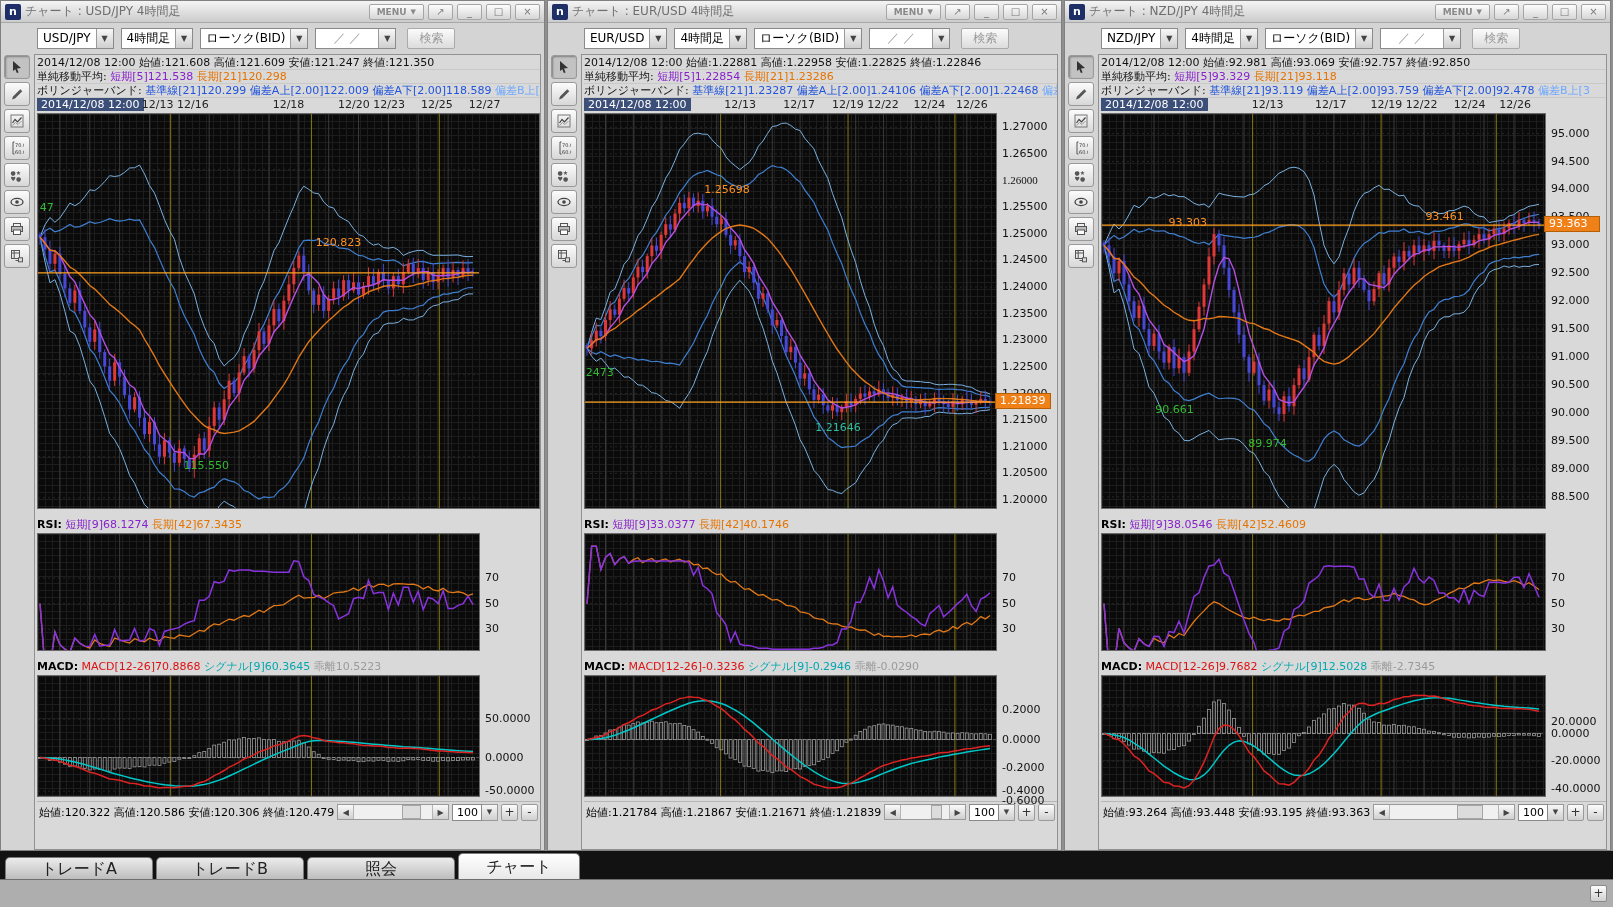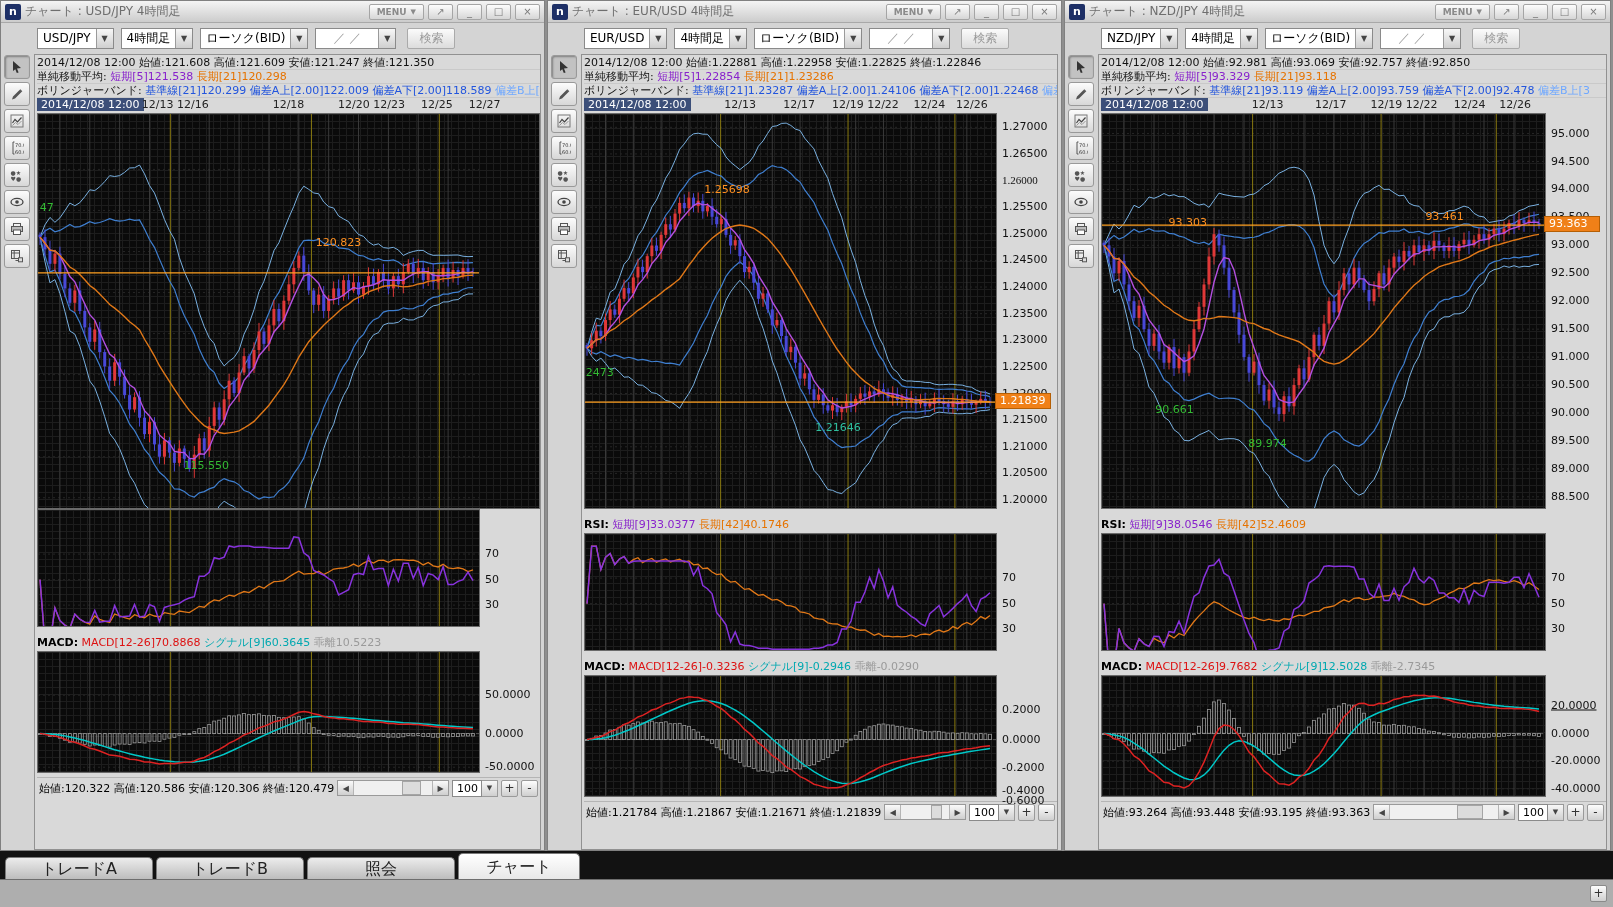--- a/index.html
+++ b/index.html
@@ -413,20 +413,25 @@
                 <line x1="435" y1="153.78789473425712" x2="435" y2="162.87031944413084" stroke="#4848d8" stroke-width="1"></line>
                 <rect x="433.5" y="158.01041666666652" width="3" height="1" fill="#4848d8"></rect>
                 <polyline points="2,123.12500000000007 6.977011494252873,129.2812500000003 11.954022988505747,136.12152777777828 16.93103448275862,136.9765625000003 21.908045977011493,141.5937499999996 26.885057471264368,151.8541666666663 31.862068965517242,162.52499999999924 36.839080459770116,167.8604166666669 41.81609195402299,179.35208333333364 46.793103448275865,190.0229166666666 51.770114942528735,200.69375000000014 56.747126436781606,206.02916666666664 61.724137931034484,218.3416666666665 66.70114942528735,229.42291666666694 71.67816091954023,240.09374999999991 76.65517241379311,244.19791666666754 81.63218390804597,253.63749999999985 86.60919540229885,262.2562500000002 91.58620689655173,270.8749999999999 96.5632183908046,274.1583333333332 101.54022988505747,285.23958333333303 106.51724137931035,296.73124999999976 111.49425287356321,302.06666666666626 116.47126436781609,309.0437500000008 121.44827586206897,320.9458333333327 126.42528735632185,325.46041666666656 131.4022988505747,329.1541666666667 136.3793103448276,337.362499999999 141.35632183908046,338.18333333333277 146.33333333333334,338.5937500000002 151.31034482758622,344.33958333333356 156.28735632183907,344.7499999999999 161.26436781609195,339.82499999999965 166.24137931034483,340.23541666666716 171.2183908045977,333.66875000000005 176.19540229885058,321.35624999999953 181.17241379310346,314.3791666666661 186.1494252873563,306.5812500000001 191.1264367816092,292.6270833333333 196.10344827586206,286.0604166666668 201.08045977011494,279.08333333333337 206.05747126436782,266.360416666666 211.0344827586207,260.204166666667 216.01149425287358,254.04791666666614 220.98850574712642,241.73541666666682 225.9655172413793,235.98958333333348 230.94252873563218,229.83333333333323 235.91954022988506,217.9312500000002 240.89655172413794,212.18541666666687 245.8735632183908,206.02916666666664 250.8505747126437,194.12708333333305 255.82758620689654,182.63541666666632 260.8045977011494,171.96458333333334 265.7816091954023,162.11458333333294 270.7586206896552,160.06249999999974 275.735632183908,164.16666666666677 280.71264367816093,169.50208333333325 285.6896551724138,180.5833333333331 290.6666666666667,185.9187499999996 295.64367816091954,185.5083333333333 300.62068965517244,183.86666666666636 305.5977011494253,180.99375000000055 310.57471264367814,176.88958333333295 315.55172413793105,173.60624999999968 320.5287356321839,174.83749999999972 325.5057471264368,172.78541666666592 330.48275862068965,171.96458333333334 335.4597701149425,170.7333333333327 340.4367816091954,168.6812499999995 345.41379310344826,165.80833333333368 350.39080459770116,166.21874999999997 355.367816091954,166.21874999999997 360.3448275862069,166.21874999999997 365.32183908045977,166.21874999999997 370.2988505747126,162.93541666666673 375.2758620689655,160.06249999999974 380.2528735632184,158.420833333334 385.2298850574713,157.60000000000022 390.2068965517241,157.60000000000022 395.18390804597703,161.2937499999998 400.1609195402299,161.70416666666665 405.13793103448273,161.70416666666608 410.11494252873564,161.2937499999998 415.0919540229885,160.8833333333335 420.0689655172414,159.65208333333288 425.04597701149424,158.01041666666652 430.02298850574715,158.8312500000003 435,157.78058333333374" fill="none" stroke="#b44fe0" stroke-width="1.4"></polyline>
                 <polyline points="2,123.12500000000007 6.977011494252873,129.2812500000003 11.954022988505747,136.12152777777828 16.93103448275862,136.9765625000003 21.908045977011493,141.5937499999996 26.885057471264368,147.06597222222211 31.862068965517242,153.02678571428518 36.839080459770116,155.95833333333331 41.81609195402299,160.51851851851805 46.793103448275865,165.8083333333325 51.770114942528735,171.44223484848416 56.747126436781606,175.11111111111117 61.724137931034484,179.95192307692326 66.70114942528735,185.12723214285725 71.67816091954023,190.5701388888889 76.65517241379311,194.17838541666688 81.63218390804597,198.20710784313735 86.60919540229885,202.81423611111106 91.58620689655173,207.69243421052644 96.5632183908046,211.46718750000028 101.54022988505747,215.8596230158739 106.51724137931035,225.24057539682624 111.49425287356321,233.4489087301591 116.47126436781609,242.04811507936512 121.44827586206897,251.72222222222206 126.42528735632185,259.63740079364976 131.4022988505747,267.45486111111126 136.3793103448276,275.07688492063494 141.35632183908046,282.6011904761912 146.33333333333334,289.6369047619052 151.31034482758622,296.3794642857152 156.28735632183907,301.7539682539697 161.26436781609195,306.93303571428646 166.24137931034483,311.6235119047615 171.2183908045977,314.4573412698416 176.19540229885058,315.72767857142907 181.17241379310346,318.4637896825406 186.1494252873563,319.53869047618974 191.1264367816092,318.854662698412 196.10344827586206,318.07291666666566 201.08045977011494,316.9002976190462 206.05747126436782,313.9687499999987 211.0344827586207,310.8417658730146 216.01149425287358,307.4216269841264 220.98850574712642,302.04712301587256 225.9655172413793,296.6726190476186 230.94252873563218,291.2003968253967 235.91954022988506,284.3601190476193 240.89655172413794,277.6175595238099 245.8735632183908,270.5818452380948 250.8505747126437,262.27579365079333 255.82758620689654,252.69940476190496 260.8045977011494,243.2207341269846 265.7816091954023,235.3055555555557 270.7586206896552,227.68353174603203 275.735632183908,221.91815476190496 280.71264367816093,216.54365079365104 285.6896551724138,211.36458333333368 290.6666666666667,206.5763888888895 295.64367816091954,202.17906746031733 300.62068965517244,197.58630952380918 305.5977011494253,193.18898809523697 310.57471264367814,190.06200396825287 315.55172413793105,185.9578373015864 320.5287356321839,183.31944444444406 325.5057471264368,181.16964285714343 330.48275862068965,177.94494047619014 335.4597701149425,175.99057539682607 340.4367816091954,174.23164682539687 345.41379310344826,172.27728174603223 350.39080459770116,171.6909722222219 355.367816091954,171.30009920634757 360.3448275862069,172.08184523809447 365.32183908045977,172.86359126984078 370.2988505747126,172.4727182539682 375.2758620689655,171.69097222222305 380.2528735632184,169.9320436507944 385.2298850574713,169.2480158730155 390.2068965517241,167.3913690476183 395.18390804597703,166.609623015872 400.1609195402299,166.0233134920634 405.13793103448273,164.65525793650733 410.11494252873564,164.55753968253933 415.0919540229885,163.58035714285703 420.0689655172414,163.28720238095187 425.04597701149424,162.01686507936438 430.02298850574715,161.3328373015878 435,161.1803968253975" fill="none" stroke="#e07818" stroke-width="1.4"></polyline>
                 <line x1="0" y1="158.9133333333334" x2="441" y2="158.9133333333334" stroke="#ffa020" stroke-width="1.2"></line>
                 <text x="1.764" y="96.53" fill="#33bb33" font-size="11">47</text>
                 <text x="277.83" y="131.99" fill="#ff9020" font-size="11">120.823</text>
                 <text x="145.53" y="354.6" fill="#33bb33" font-size="11">115.550</text>
               </svg>
             </div>
+        </div>
+        <div class="sub-label">
+          <b>RSI:</b>
+          <span class="c-purple">短期[9]68.1274</span>
+          <span class="c-orange">長期[42]67.3435</span>
         </div>
         <div class="sub-row rsi">
           <div class="chart-area rsi-chart">
               <svg width="441" height="116">
                 <line x1="0" y1="44.08" x2="441" y2="44.08" stroke="#262626" stroke-width="1" stroke-dasharray="2,3"></line>
                 <line x1="0" y1="69.6" x2="441" y2="69.6" stroke="#262626" stroke-width="1" stroke-dasharray="2,3"></line>
                 <line x1="0" y1="95.11999999999999" x2="441" y2="95.11999999999999" stroke="#262626" stroke-width="1" stroke-dasharray="2,3"></line>
                 <line x1="21.908045977011493" y1="0" x2="21.908045977011493" y2="116" stroke="#3a3a3a" stroke-width="1"></line>
                 <line x1="51.770114942528735" y1="0" x2="51.770114942528735" y2="116" stroke="#3a3a3a" stroke-width="1"></line>
                 <line x1="81.63218390804597" y1="0" x2="81.63218390804597" y2="116" stroke="#3a3a3a" stroke-width="1"></line>
@@ -1648,21 +1653,21 @@
                 <rect x="415.5" y="57.599999999999994" width="3" height="1.3497590999538052" fill="none" stroke="#9a9a9a" stroke-width="0.8"></rect>
                 <rect x="420.5" y="57.599999999999994" width="3" height="1.6118529377594542" fill="none" stroke="#9a9a9a" stroke-width="0.8"></rect>
                 <rect x="425.5" y="57.599999999999994" width="3" height="1.5908140001737012" fill="none" stroke="#9a9a9a" stroke-width="0.8"></rect>
                 <rect x="430.5" y="57.599999999999994" width="3" height="2.160545330908619" fill="none" stroke="#9a9a9a" stroke-width="0.8"></rect>
                 <rect x="435.5" y="57.599999999999994" width="3" height="2.9655712543569916" fill="none" stroke="#9a9a9a" stroke-width="0.8"></rect>
                 <polyline points="1.9999999999999998,57.599999999999994 7,57.91945762499825 12,58.900856932792465 17,59.89133358643731 22,61.501215921498805 27,63.88523182285914 31.999999999999996,67.09434671596931 37,70.27934764260377 42,73.92423360512817 47,78.10827586070944 52,82.01277053016324 57,85.99286068368833 62,90.06643427168183 67,93.46381976059375 72,96.78451567545744 77,99.47430062154916 82,101.97944049723932 87,103.52940563871205 92,103.6558363716643 97,102.13950979063652 102,98.93259329346603 107,93.94131024765096 112,87.37152767589328 117,80.4083733316192 122,74.15061159151759 127,69.26421153919821 132,66.1058377426971 137,64.81565322451605 142,65.38651647423866 147,67.52341644444178 152,70.18778296599504 157,73.68525571636319 162,77.93213913363643 167,82.06031130919993 172,86.35305417406619 177,90.65005463271697 182,94.13800784432553 187,97.14025599615812 192,98.9836010880116 197,99.43042896243588 202,99.20264106045195 207,97.83022199319556 212,95.08170669840155 217,91.84879189472309 222,87.76476442485793 227.00000000000003,82.65370064329976 232,77.42919598102367 237.00000000000003,71.72335594123851 242,65.50355735263685 247,59.58911544147919 252,53.69238996419118 257,48.444248756522626 262,44.21806927223447 267,41.203936661482714 272,38.7934639193202 277,36.48333767711709 282,34.72479408186677 287,32.97710834888142 292,31.064507613422393 297,29.369011607549147 302,27.643359850554944 307,26.2172746245832 312,24.805779594932616 317,23.743841556407233 322,22.842158073114405 327,22.3271357435897 332,21.874345586031403 337,21.693506399449312 342,21.934167676444453 347,22.347962250197 352,23.08865696217356 357,23.88240166365012 362,24.616853838922047 367,25.510545485208404 372,26.370606099460744 377,27.075950929050567 382,27.87664685537504 387,28.603149920063274 392,29.151426719584833 397,29.783822038660894 402,30.339459892246712 407,30.720263671716342 412,31.112651239814173 417,31.39237091066438 422,31.7264060531016 427,32.056081154775455 432,32.50382551807656 437,33.11840082650008" fill="none" stroke="#00c8c8" stroke-width="1.5"></polyline>
                 <polyline points="1.9999999999999998,57.599999999999994 7,59.19728812499128 12,62.826454163969316 17,63.85324020101671 22,67.94074526174475 27,73.4212954283005 31.999999999999996,79.93080628840997 37,83.01935134914157 42,88.50377745522579 47,94.8444448830345 52,97.63074920797843 57,101.91322129778874 62,106.36072862365583 67,107.05336171624138 72,110.0672993349122 77,110.23344040591599 82,112 87,109.72926620460291 92,104.16155930347333 97,96.0742034665254 102,86.10492730478406 107,73.97617806439068 112,61.092397388862494 117,52.555755954522894 122,49.11956463111113 127,49.71861132992068 132,53.47234255669273 137,59.654915151791826 142,67.6699694731291 147,76.07101632525423 152,80.84524905220805 157,87.67514671783579 162,94.91967280272938 167,98.57300001145396 172,103.52402563353118 177,107.83805646732009 182,108.08982069075978 187,109.14924860348849 192,106.35698145542543 197,101.21774046013306 202,98.29148945251625 207,92.34054572416998 212,84.08764551922539 217,78.91713268000925 222,71.42865454539734 227.00000000000003,62.20944551706703 232,56.531177331919295 237.00000000000003,48.89999578209789 242,40.62436299823021 247,35.931347796848534 252,30.105488055039146 257,27.451683925848403 262,27.313351335081883 267,29.14740621847566 272,29.151572950670147 277,27.242832708304682 282,27.690619700865476 287,25.98636541694002 292,23.41410467158628 297,22.587027584056166 302,20.740752822578145 307,20.512933720696203 312,19.15979947633027 317,19.4960894023057 322,19.235424139943078 327,20.26704642549089 332,20.063184955798206 337,20.970149653120984 342,22.896812784425023 347,24.003140545207174 352,26.051435810079813 357,27.05738046955637 362,27.554662540009772 367,29.085312070353844 372,29.810848556470127 377,29.89733024740985 382,31.079430560672932 387,31.5091621788162 392,31.344533917671082 397,32.31340331496516 402,32.56201130658998 407,32.24347878959489 412,32.68220151220549 417,32.51124959406519 422,33.06254662285049 427,33.37478156147087 432,34.294802971281015 437,35.57670206019415" fill="none" stroke="#dd2222" stroke-width="1.5"></polyline>
               </svg>
             </div>
           <div class="axis-strip macd-axis">
-              <div class="axis-tick" style="top: 30px; text-decoration: underline;">20.0000</div>
+              <div class="axis-tick" style="top: 46px;">20.0000</div>
               <div class="axis-tick" style="top: 57.6px;">0.0000</div>
               <div class="axis-tick" style="top: 85.2px;">-20.0000</div>
               <div class="axis-tick" style="top: 112.8px;">-40.0000</div>
             </div>
         </div>
         <div class="bottom-bar">
           <span class="ohlc">始値:93.264  高値:93.448  安値:93.195  終値:93.363</span>
           <div class="scroll">
             <div class="scroll-btn">◀</div>
             <div class="scroll-track">

